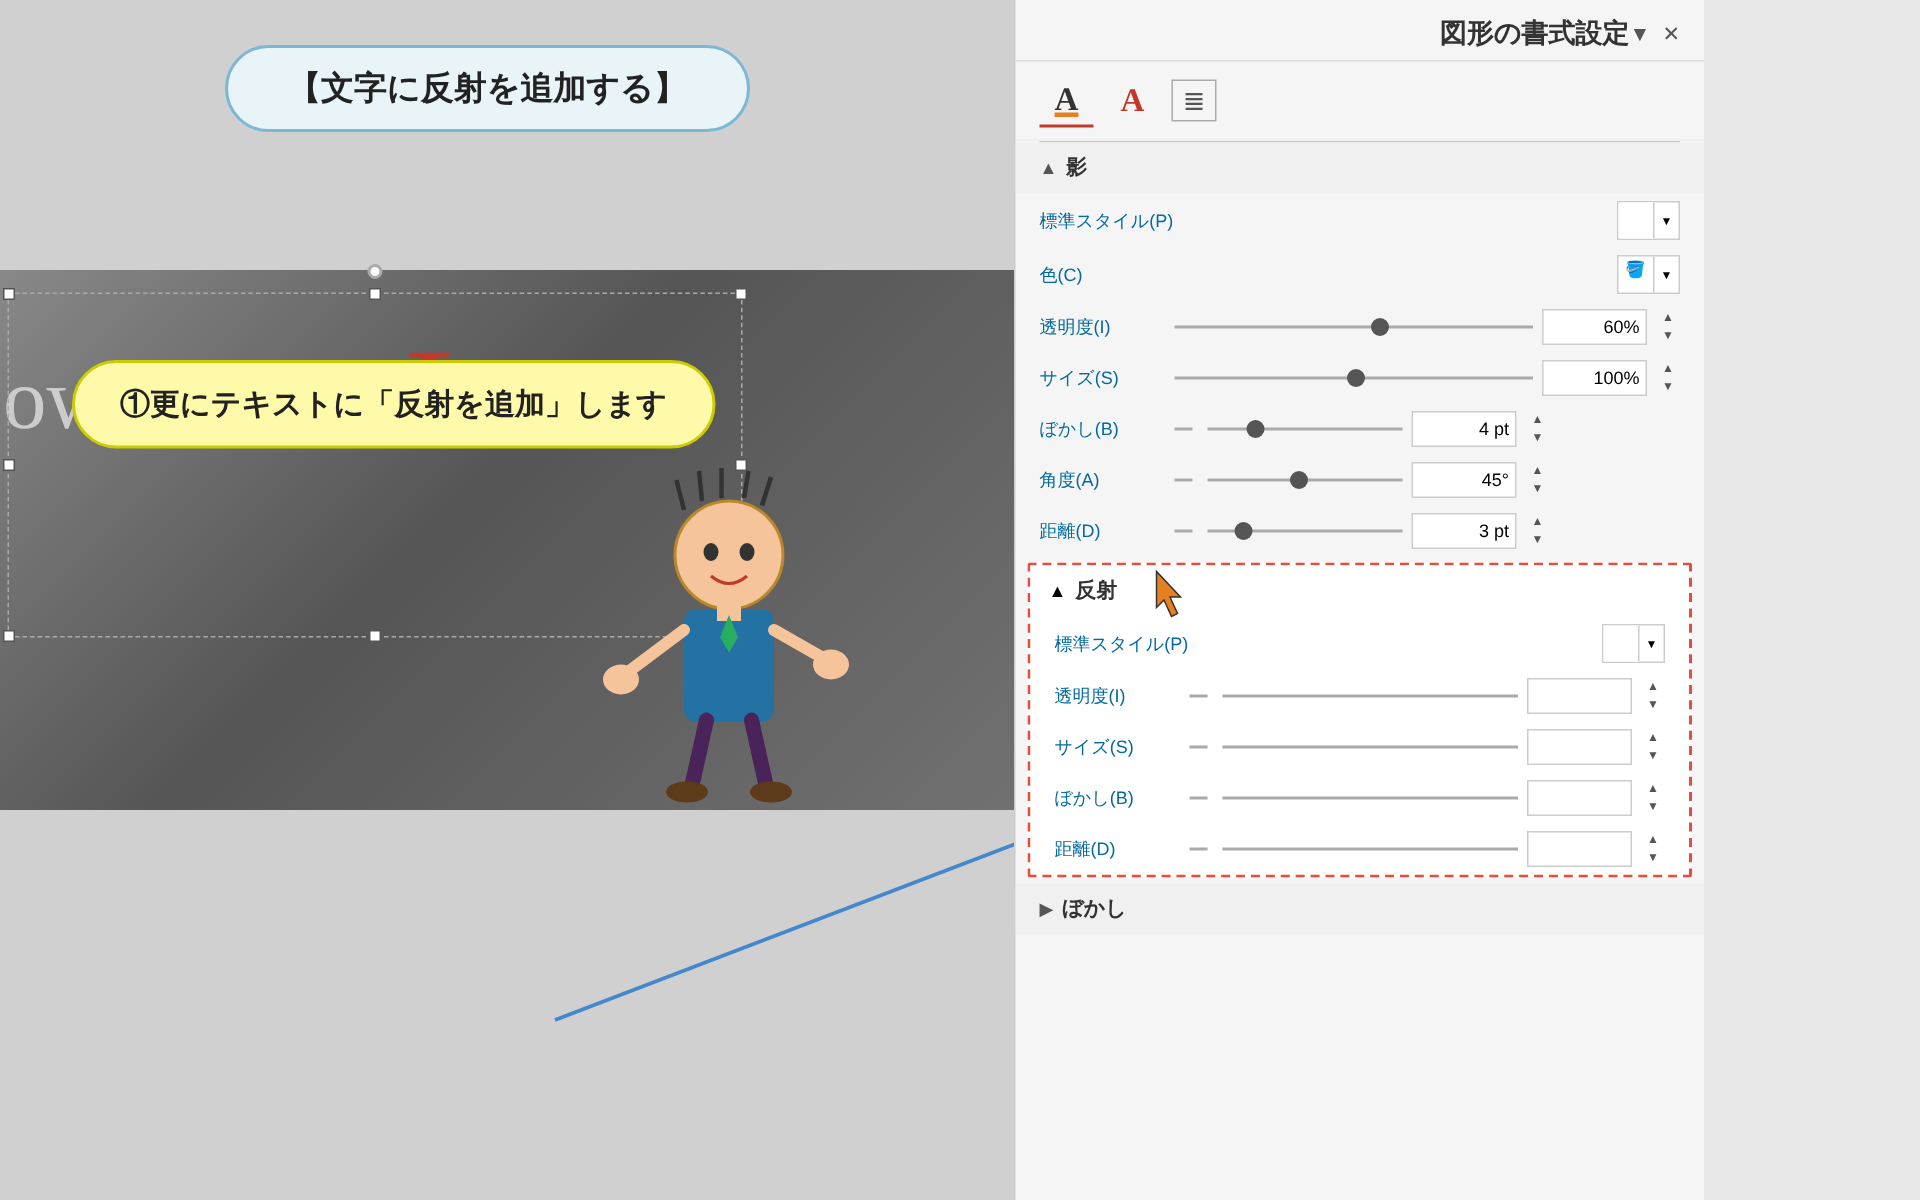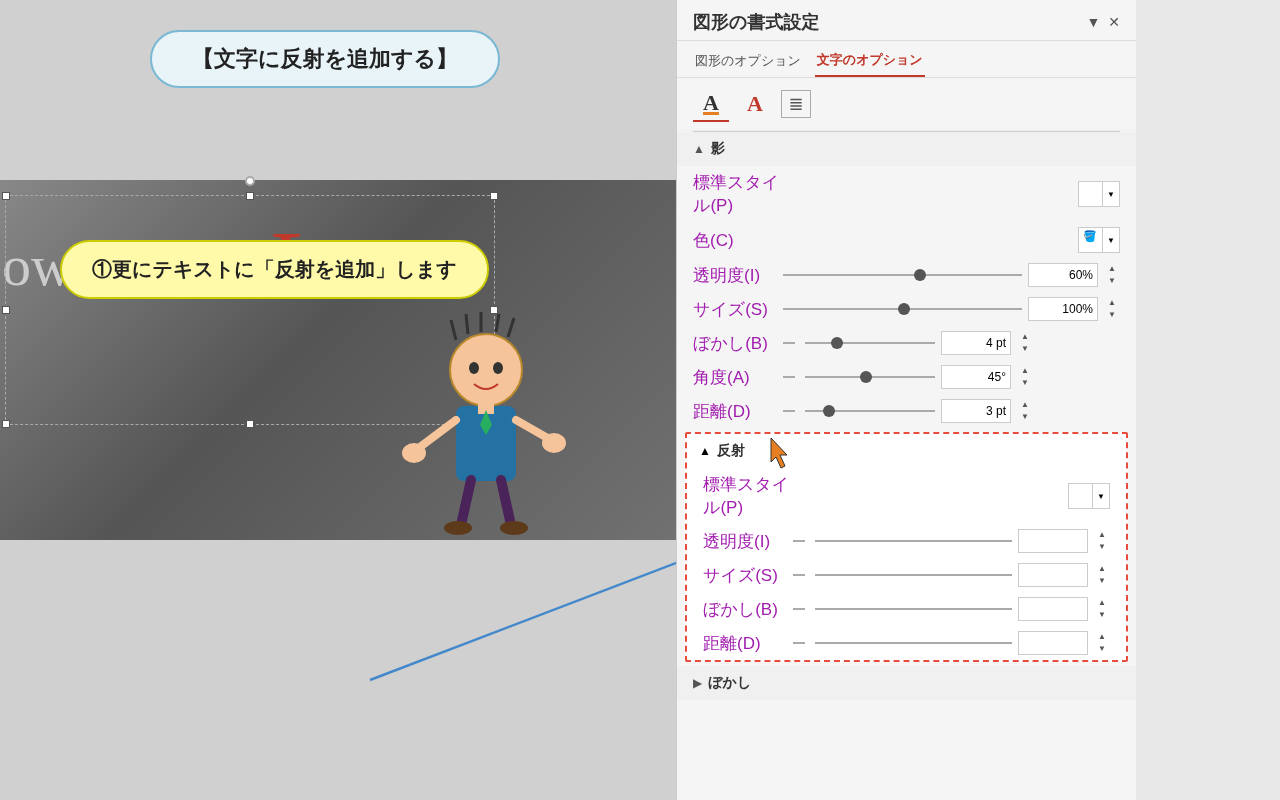--- a/index.html
+++ b/index.html
@@ -33,21 +33,21 @@
       font-size: 22px;
       font-weight: bold;
       color: #222;
       z-index: 10;
     }
 
     
     .mid-callout {
       position: absolute;
       top: 240px;
-      left: 60px;
+      left: 48px;
       background: #fffaaa;
       border: 2px solid #cccc00;
       border-radius: 30px;
       padding: 14px 30px;
       font-size: 20px;
       font-weight: bold;
       color: #222;
       z-index: 10;
       max-width: 730px;
     }
@@ -177,24 +177,23 @@
       background: #f5f5f5;
       border-left: 1px solid #ccc;
       position: relative;
       overflow-y: auto;
     }
 
     
     .panel-header {
       display: flex;
       align-items: center;
-      justify-content: space-between;
+      justify-content: flex-end;
       padding: 10px 16px 6px 16px;
       border-bottom: 1px solid #ddd;
-      gap: 37px;
     }
 
     .panel-title {
       font-size: 18px;
       font-weight: bold;
       color: #333;
     }
 
     .panel-controls {
       display: flex;
@@ -278,22 +277,22 @@
 
     
     .prop-row {
       display: flex;
       align-items: center;
       padding: 5px 16px;
       min-height: 32px;
     }
 
     .prop-label {
-      font-size: 17px;
-      color: #a21caf;
+      font-size: 12px;
+      color: #0369a1;
       width: 90px;
       flex-shrink: 0;
     }
 
     .prop-control {
       flex: 1;
       display: flex;
       align-items: center;
       gap: 6px;
     }
@@ -464,28 +463,20 @@
 <div class="right-panel">
 
   <div class="panel-header">
     <span class="panel-title">図形の書式設定</span>
     <div class="panel-controls">
       <span class="pin-icon">▼</span>
       <span class="close-icon-btn">✕</span>
     </div>
   </div>
 
-  <div class="tab-row">
-    <div class="tab-item">
-      <span>図形のオプション</span>
-    </div>
-    <div class="tab-item active">
-      <span>文字のオプション</span>
-    </div>
-  </div>
 
   <div class="icon-row">
 
     <button class="icon-btn active-icon" style="border-bottom: 2px solid #c0392b; font-size:22px; font-weight:bold; font-family:'Times New Roman',serif; color:#333; text-decoration: underline; text-decoration-color:#e67e22; text-decoration-thickness:3px;">
       A
     </button>
 
     <button class="icon-btn" style="font-size:22px; font-weight:bold; font-family:'Times New Roman',serif; color:#c0392b;">
       A
     </button>

